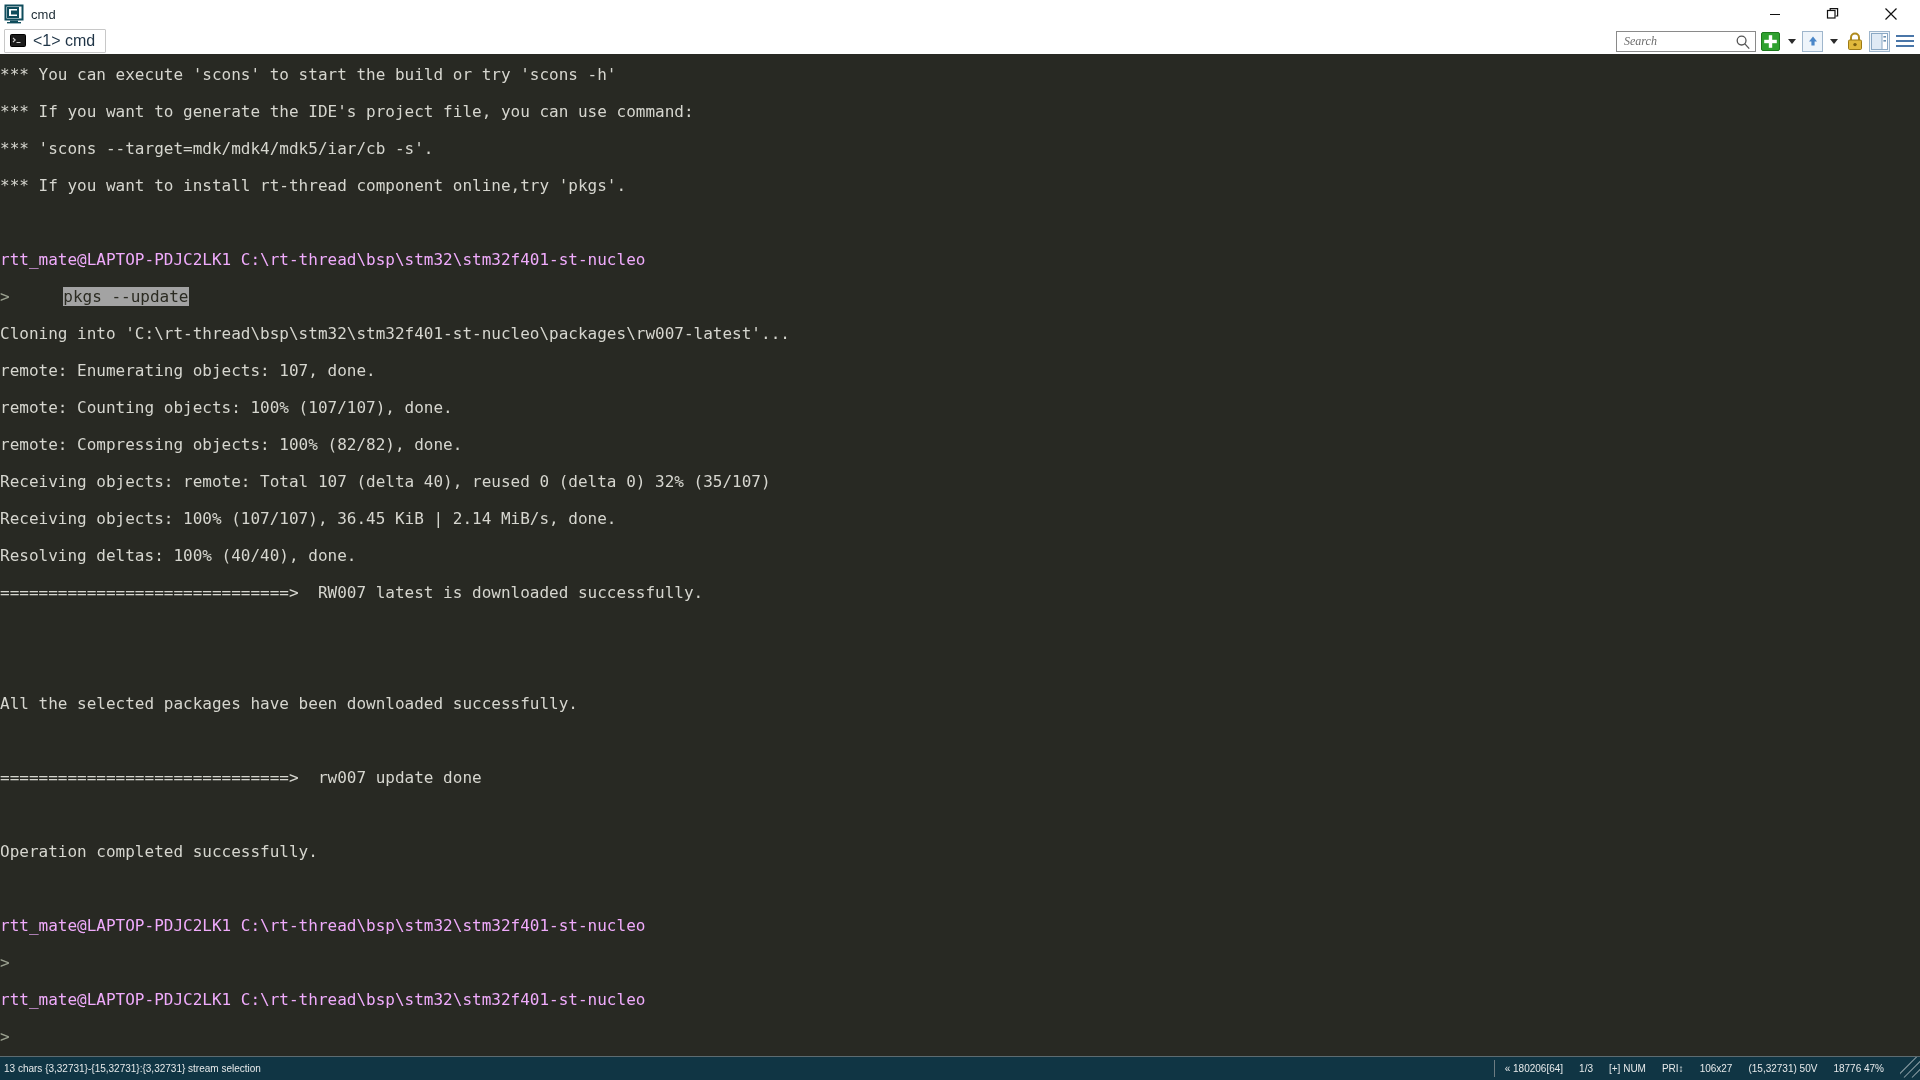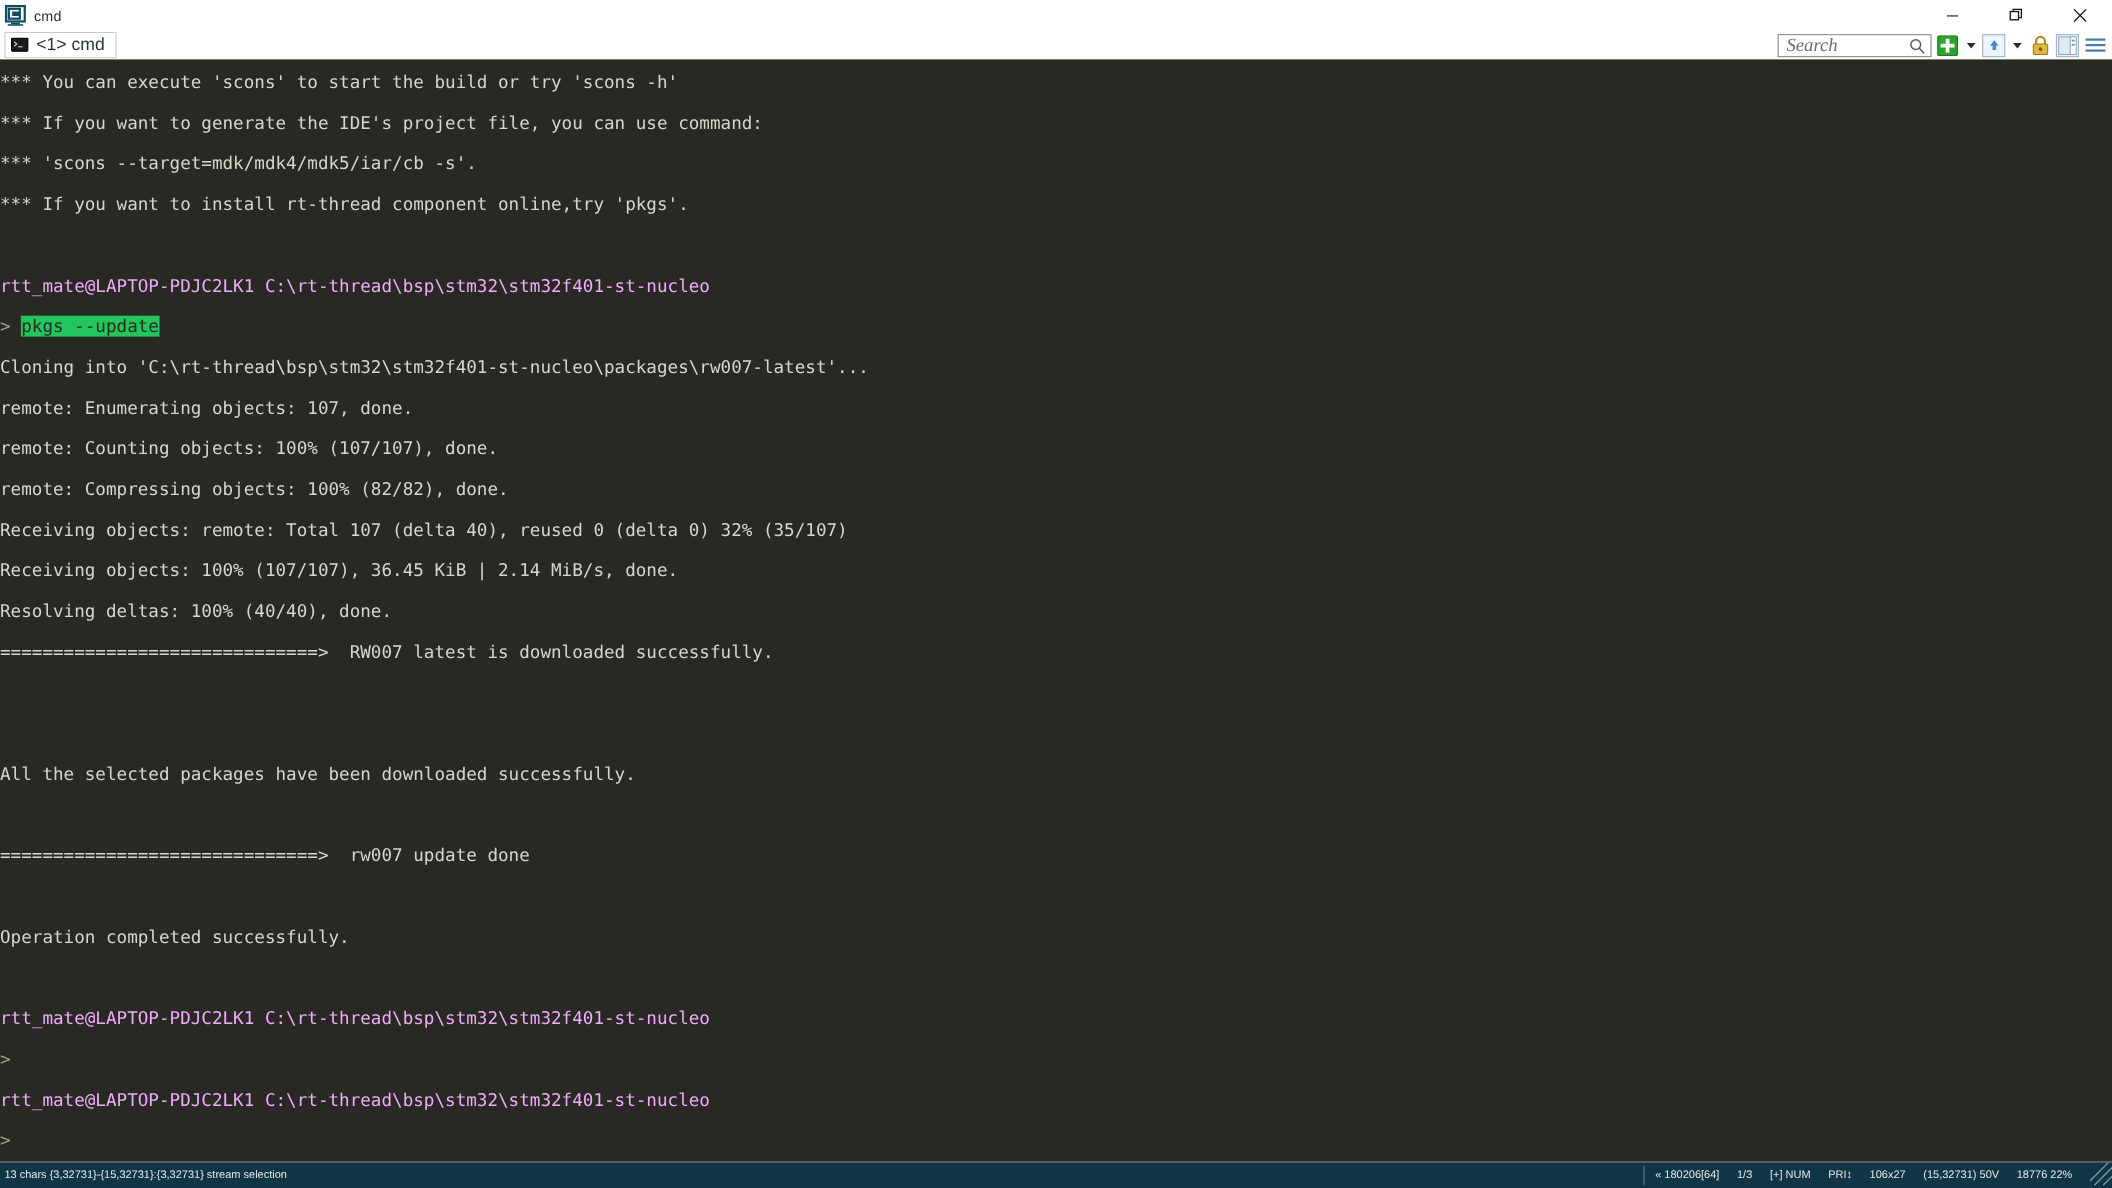--- a/index.html
+++ b/index.html
@@ -111,21 +111,21 @@
     box-sizing: border-box;
     display: flex;
     align-items: center;
   }
   .search-box input {
     border: 0;
     outline: 0;
     background: transparent;
     width: 112px;
     margin-left: 5px;
-    font-size: 17px;
+    font-size: 12px;
     font-style: italic;
     color: #6d6d6d;
     font-family: "Liberation Serif", serif;
   }
   .search-box input::placeholder { color: #6d6d6d; opacity: 1; font-style: italic; }
   .search-mag { position: absolute; right: 4px; top: 2px; }
 
   .tbtn {
     width: 21px;
     height: 21px;
@@ -174,22 +174,23 @@
     color: #d6d6cf;
     white-space: pre;
     letter-spacing: 0px;
     padding-left: 0px;
   }
   .line { height: 37px; white-space: pre; }
   .c-prompt { color: #f0abfc; }
   .c-out { color: #d6d6cf; }
   .c-caret { color: #9aa08f; }
   .sel {
-    background: #22c55e;
+    background: #a3a3a3;
     color: #2b2b22;
+    margin-left: 44px;
   }
 
   
   .statusbar {
     height: 24px;
     min-height: 24px;
     background: #103544;
     color: #e6e9ea;
     display: flex;
     align-items: center;
@@ -338,21 +339,21 @@
   <div class="statusbar">
     <div class="status-left">13 chars {3,32731}-{15,32731}:{3,32731} stream selection</div>
     <div class="status-right" id="status-right">
         <span class="status-sep"></span>
         <span class="status-cell">« 180206[64]</span>
         <span class="status-cell">1/3</span>
         <span class="status-cell">[+] NUM</span>
         <span class="status-cell">PRI↕</span>
         <span class="status-cell">106x27</span>
         <span class="status-cell">(15,32731) 50V</span>
-        <span class="status-cell">18776 22%</span>
+        <span class="status-cell">18776 47%</span>
         <span class="grip">
           <i style="left:-4px;top:20px"></i>
           <i style="left:4px;top:20px"></i>
           <i style="left:12px;top:20px"></i>
         </span>
       </div>
   </div>
 
 </div>
 

